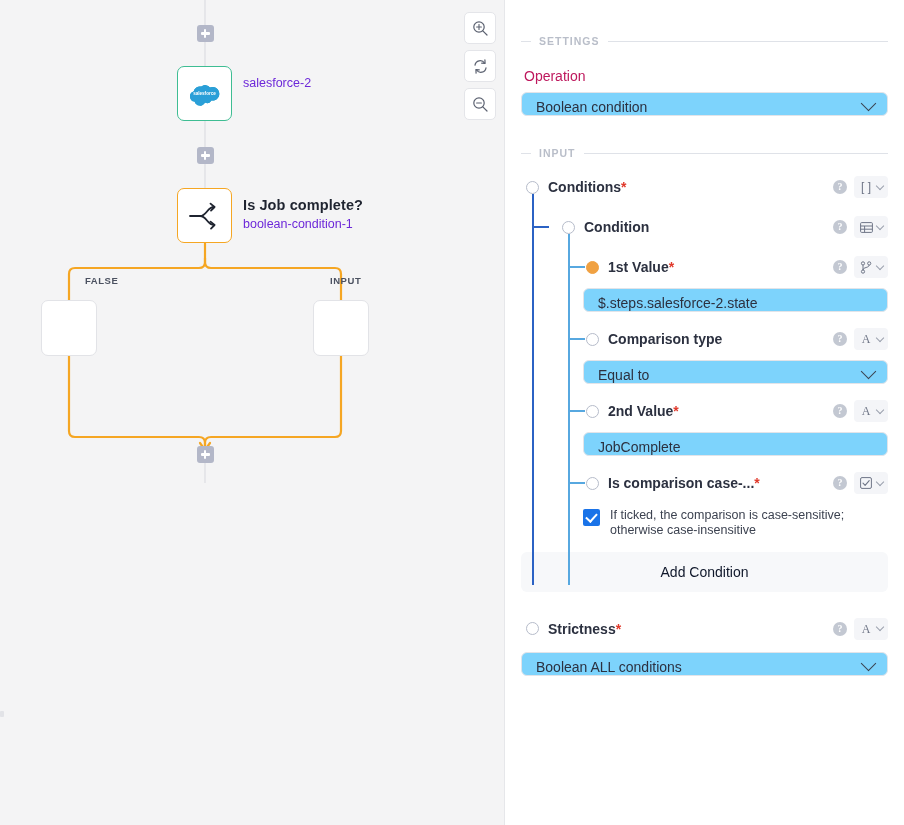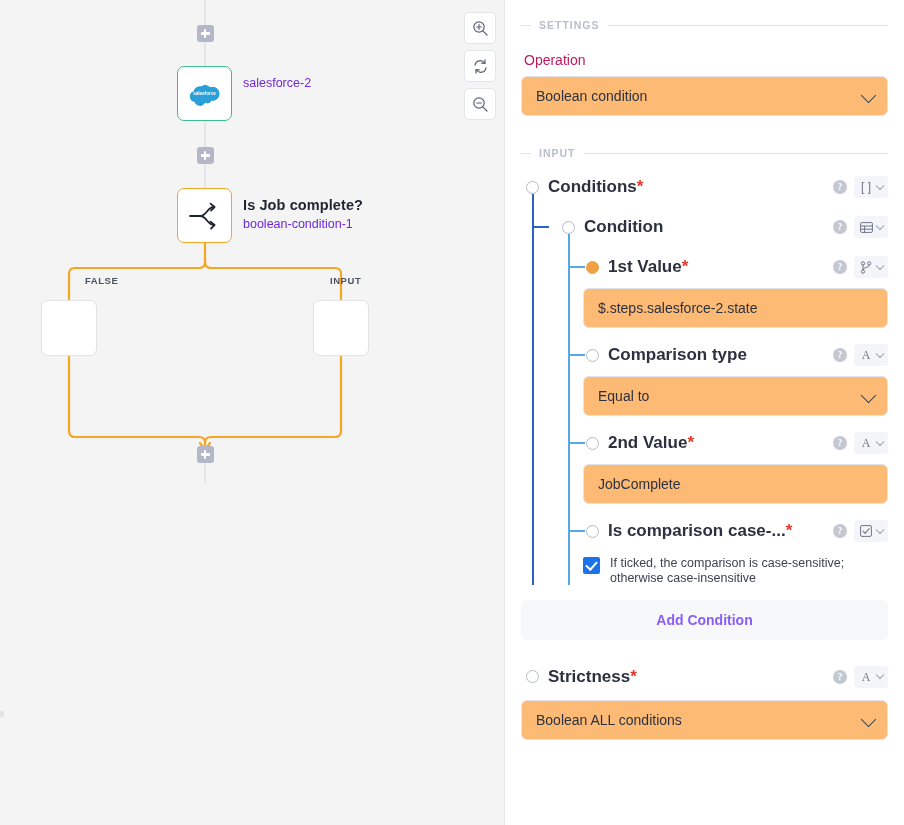--- a/index.html
+++ b/index.html
@@ -80,42 +80,42 @@
   .zoom-btn svg { display: block; }
 
   .edge-stub {
     position: absolute; left: 0; top: 711px;
     width: 4px; height: 6px; background: #e2e3e7; border-radius: 1px; z-index: 4;
   }
 
   
   .panel {
     position: relative; flex: 1 1 auto; height: 825px;
-    background: #ffffff; padding: 0 16px 0 16px; overflow: hidden;
+    background: #ffffff; padding: 16px 16px 0 16px; overflow: hidden;
   }
 
   .section-head {
     display: flex; align-items: center; gap: 0;
     height: 14px; margin-top: 18px;
   }
   .section-head .dash-l { width: 10px; height: 1px; background: #dfe2e8; flex: 0 0 10px; }
   .section-head .sect-txt {
     font-size: 10.5px; font-weight: 700; letter-spacing: 1px;
     color: #b9bec9; padding: 0 8px; white-space: nowrap;
   }
   .section-head .dash-r { height: 1px; background: #dfe2e8; flex: 1 1 auto; }
 
   .field-label {
     font-size: 14px; color: #be185d; margin: 20px 0 8px 3px;
   }
 
   .select-box, .text-box {
     position: relative;
-    background: #fdba74; border: 1px solid #e2e4e9; border-radius: 6px;
-    height: 40px; display: flex; align-items: center;
+    background: #7dd3fc; border: 1px solid #e2e4e9; border-radius: 6px;
+    height: 24px; display: flex; align-items: flex-end;
     padding: 0 34px 0 14px;
     font-size: 14px; color: #2c3140;
     cursor: pointer;
   }
   .text-box { cursor: text; }
   .chev {
     position: absolute; right: 13px; top: 50%;
     width: 11px; height: 11px; margin-top: -6px;
     border-right: 1.9px solid #3c4250; border-bottom: 1.9px solid #3c4250;
     transform: rotate(45deg); transform-origin: center;
@@ -141,21 +141,21 @@
   .row .tick.t2 { background: #57a8e0; left: 47px; width: 17px; }
 
   .bullet {
     width: 13px; height: 13px; border-radius: 50%;
     background: #ffffff; border: 1.6px solid #b6bcca;
     flex: 0 0 13px; z-index: 3;
   }
   .bullet.filled { background: #f0a142; border-color: #f0a142; }
 
   .row-name {
-    font-size: 17px; font-weight: 700; color: #2c3140;
+    font-size: 14px; font-weight: 700; color: #2c3140;
     margin-left: 9px; white-space: nowrap;
   }
   .req { color: #e0392b; font-weight: 700; }
 
   .row-right {
     margin-left: auto; display: flex; align-items: center; gap: 7px;
   }
   .help-icon {
     width: 14px; height: 14px; border-radius: 50%;
     background: #c3c8d2; color: #fff;
@@ -199,23 +199,23 @@
   }
   .cbox-text {
     font-size: 12.5px; color: #3c4250; line-height: 1.22; max-width: 262px;
   }
 
   .hint-text {
     font-size: 13.5px; color: #c9cdd6; margin: 24px 0 0 10px;
   }
   .add-btn {
     margin-top: 13px; height: 40px; border-radius: 6px;
-    background: #f7f8fa; color: #8b5cf6;
+    background: #f7f8fa; color: #0f172a;
     display: flex; align-items: center; justify-content: center;
-    font-size: 14px; font-weight: 700; cursor: pointer;
+    font-size: 14px; font-weight: 400; cursor: pointer;
   }
   .strict-row { margin-top: 24px; }
 </style>
 </head>
 <body>
 
 <div id="app">
 
   <div class="canvas">
 

